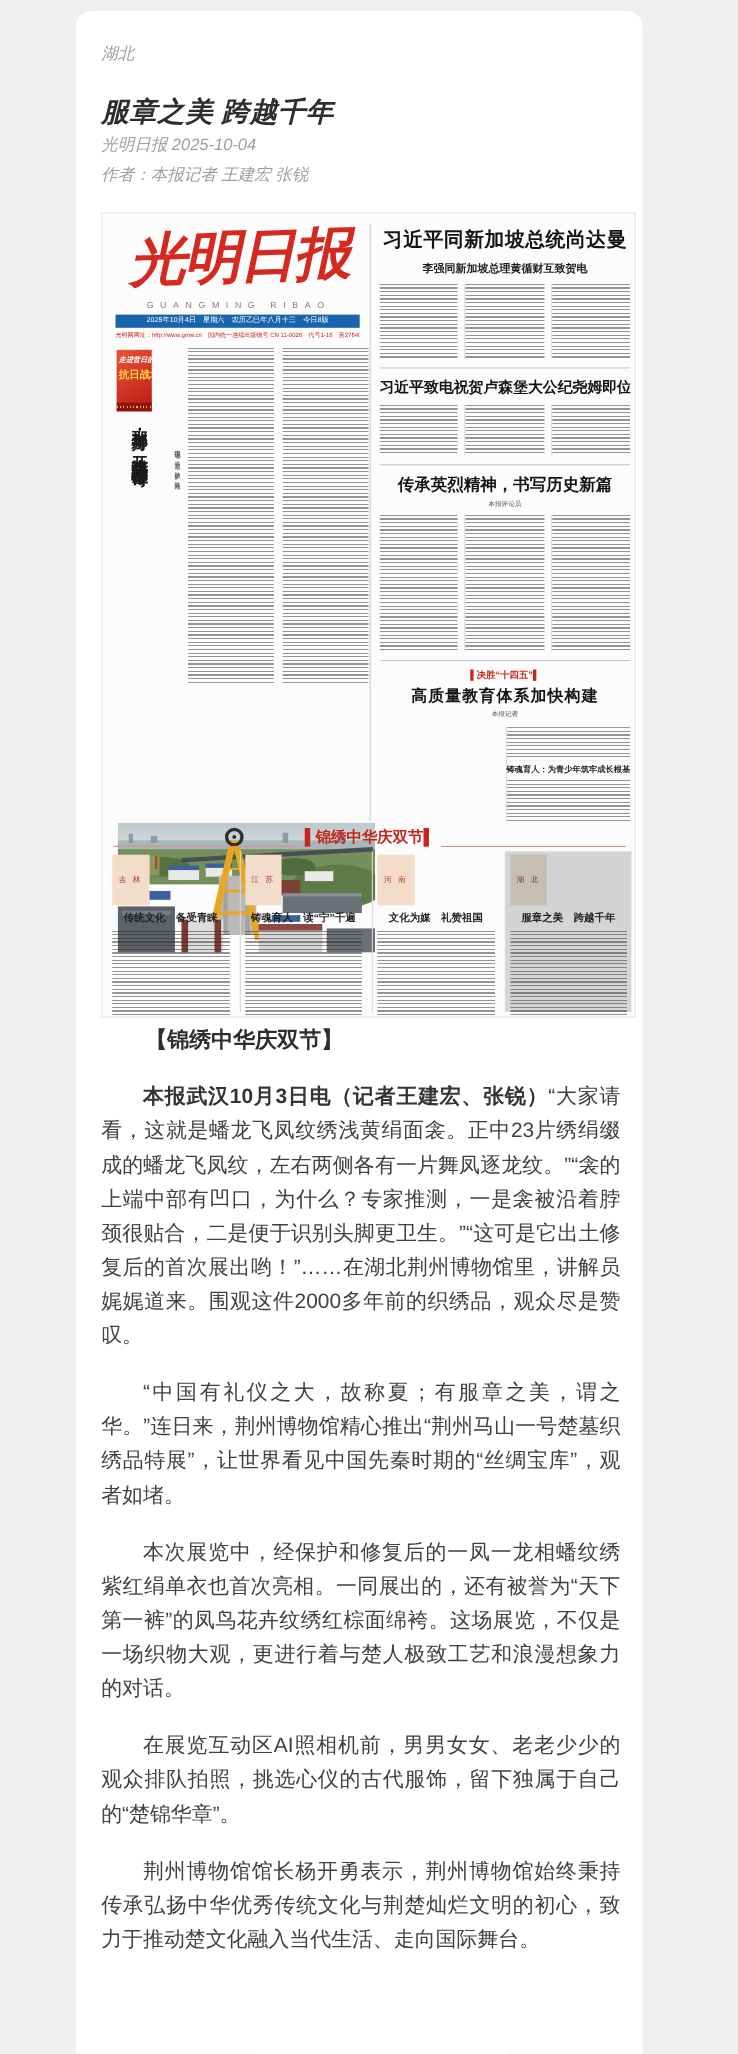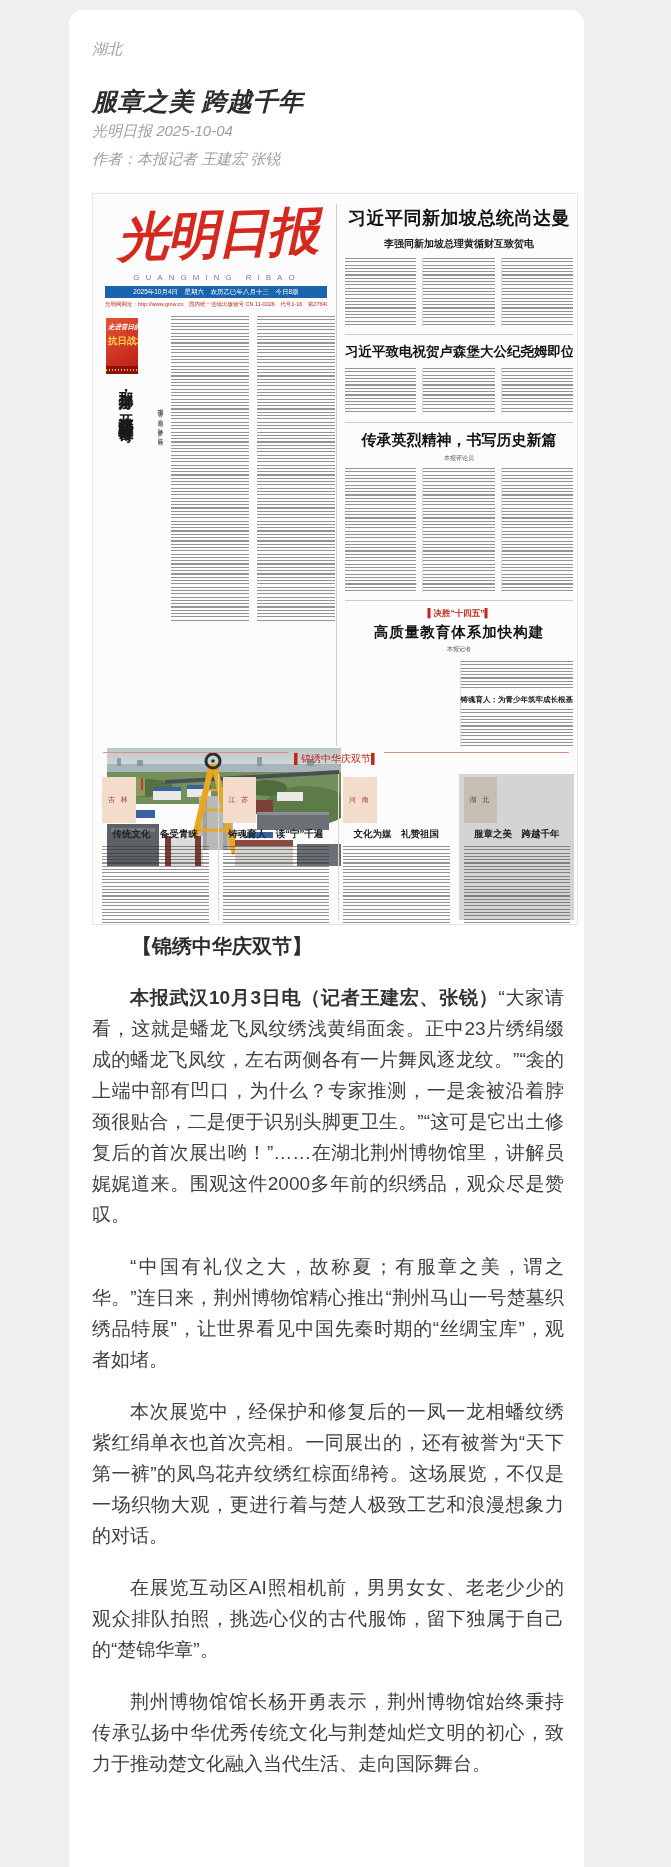--- a/index.html
+++ b/index.html
@@ -57,21 +57,21 @@
   .edu-badge { margin-top:7px; font-size:8.5px; font-weight:700; color:#c5261c; text-align:center; }
   .edu-badge::before, .edu-badge::after { content:"▌"; font-size:8.5px; }
   .edu-h { margin-top:3px; font-family:Liberation Mono, monospace; font-size:14.5px; font-weight:700; color:#131313; text-align:center; letter-spacing:1px; white-space:nowrap; }
   .edu-by { margin-top:3px; font-size:6px; color:#555; text-align:center; }
   .edu-body { margin-top:5px; display:flex; height:88px;align-items:flex-end; }
   .edu-body .ecol { flex:1; }
   .edu-body .ecol + .ecol { border-left:1px solid #ddd; margin-left:6px; }
   .edu-sub { font-size:7.5px; font-weight:700; color:#1c1c1c; text-align:center; margin:4px 0; white-space:nowrap; }
   .es1 { height:30px; } .es2 { height:38px; }
 
-  .banner { position:absolute; left:10px; top:558px; width:466px; display:flex; align-items:flex-start; color:#c5261c; font-weight:400; font-size:10px; white-space:nowrap; }
+  .banner { position:absolute; left:10px; top:558px; width:466px; display:flex; align-items:flex-end; color:#c5261c; font-weight:700; font-size:14px; white-space:nowrap; }
   .banner .ln { flex:1; height:1px; background:#d98e86; }
   .banner .txt { margin:0 6px; }
   .banner .txt::before, .banner .txt::after { content:"▌"; color:#c5261c; }
 
   .pcols { position:absolute; left:5px; top:580px; width:476px; height:146px; display:flex; }
   .pcol { flex:1; padding:3px 4px; }
   .pcol + .pcol { border-left:1px solid #d8d8d8; margin-left:5px; }
   .pcol.hl { background:#d4d4d4; }
   .plabel { display:inline-block; font-family:"Liberation Serif","DejaVu Serif",serif; font-size:7px; color:#a63d2e; background:#f4dccb; padding:18px 6px; letter-spacing:2px; }
   .pcol.hl .plabel { background:#c6beb3; color:#7a3328; }

